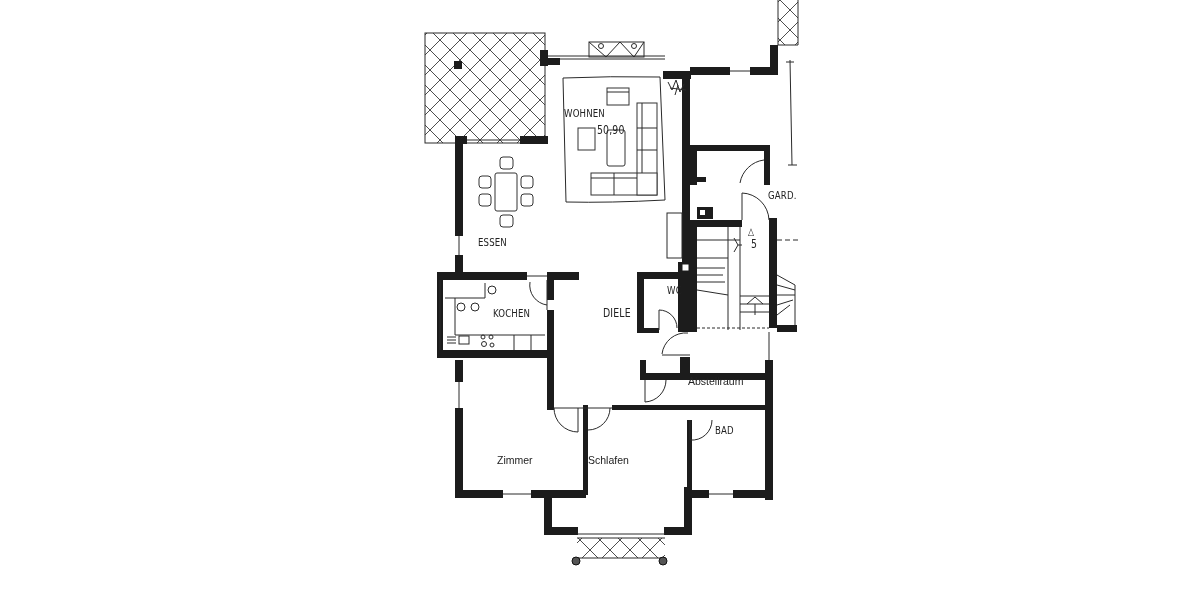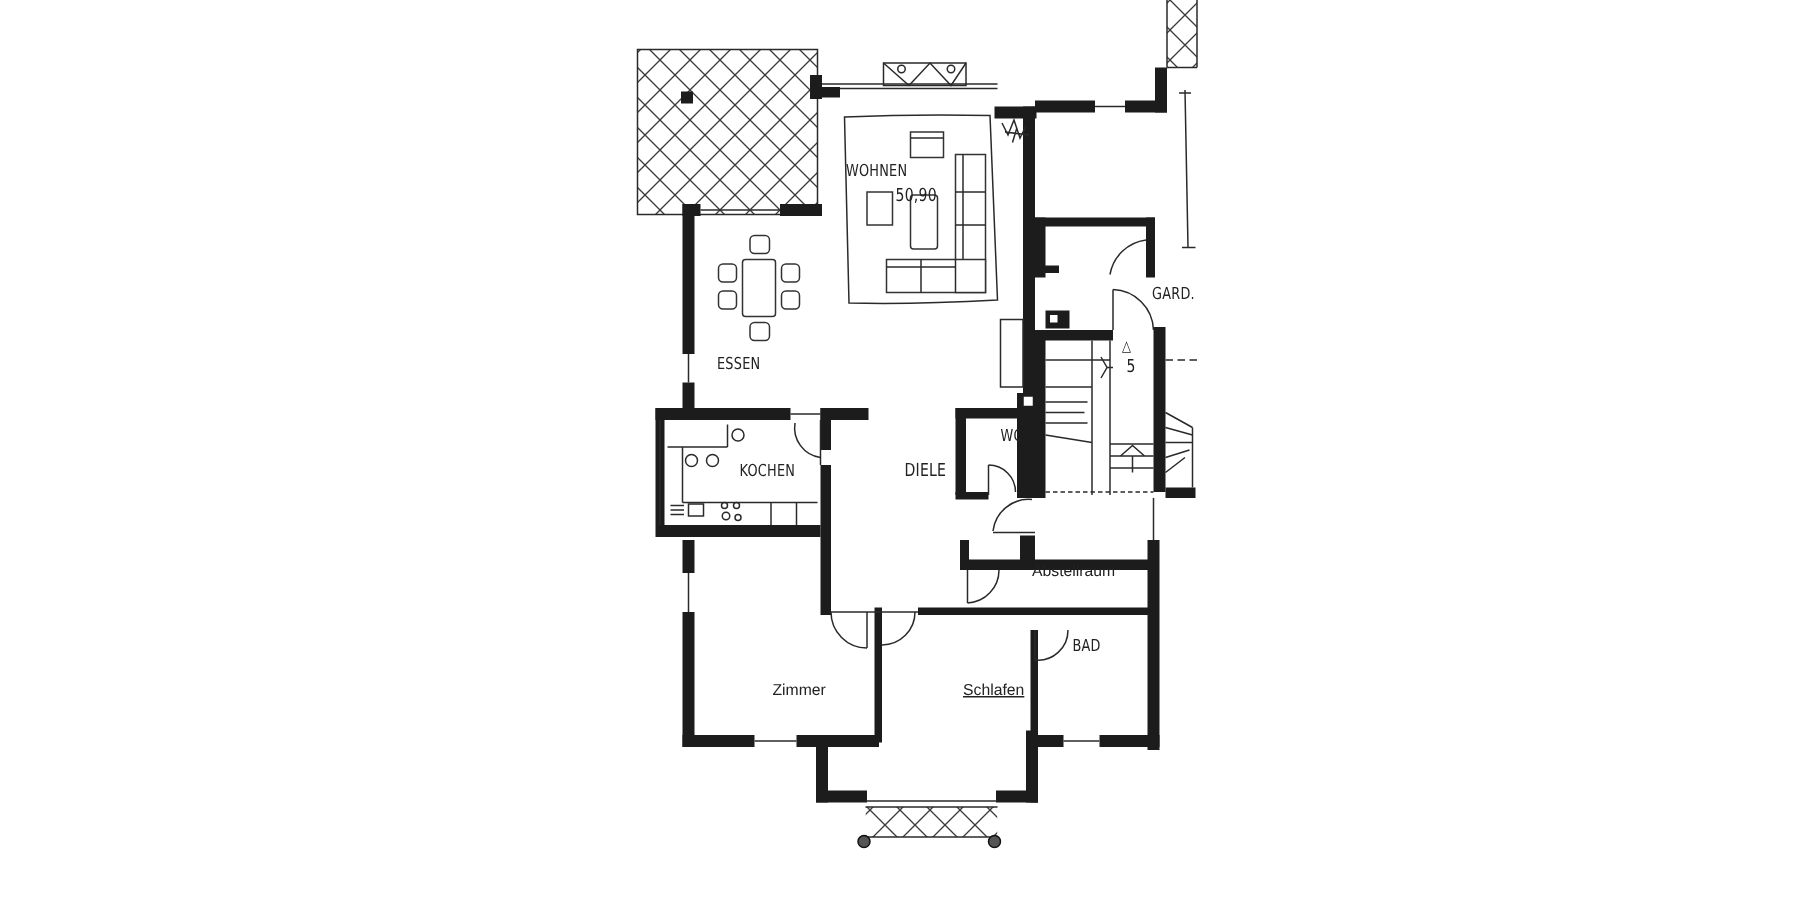--- a/index.html
+++ b/index.html
@@ -260,16 +260,16 @@
 
 <div class="lbl lbl-narrow" style="left:564px;top:108px;">WOHNEN</div>
 <div class="lbl lbl-narrow" style="left:597px;top:124px;font-size:12px;">50,90</div>
 <div class="lbl lbl-narrow" style="left:478px;top:237px;">ESSEN</div>
 <div class="lbl lbl-narrow" style="left:493px;top:308px;">KOCHEN</div>
 <div class="lbl lbl-narrow" style="left:603px;top:307px;font-size:12px;">DIELE</div>
 <div class="lbl lbl-narrow" style="left:667px;top:285px;">WC</div>
 <div class="lbl lbl-narrow" style="left:768px;top:190px;">GARD.</div>
 <div class="lbl lbl-sans" style="left:688px;top:376px;">Abstellraum</div>
 <div class="lbl lbl-narrow" style="left:715px;top:425px;">BAD</div>
-<div class="lbl lbl-sans" style="left:497px;top:455px;margin-left:18px;">Zimmer</div>
-<div class="lbl lbl-sans" style="left:642px;top:455px;text-decoration:underline;">Schlafen</div>
+<div class="lbl lbl-sans" style="left:497px;top:455px;">Zimmer</div>
+<div class="lbl lbl-sans" style="left:588px;top:455px;">Schlafen</div>
 <div class="lbl lbl-narrow" style="left:748px;top:227px;font-size:10px;">△</div>
 <div class="lbl lbl-narrow" style="left:751px;top:238px;font-size:12px;">5</div>
 
 </body></html>

